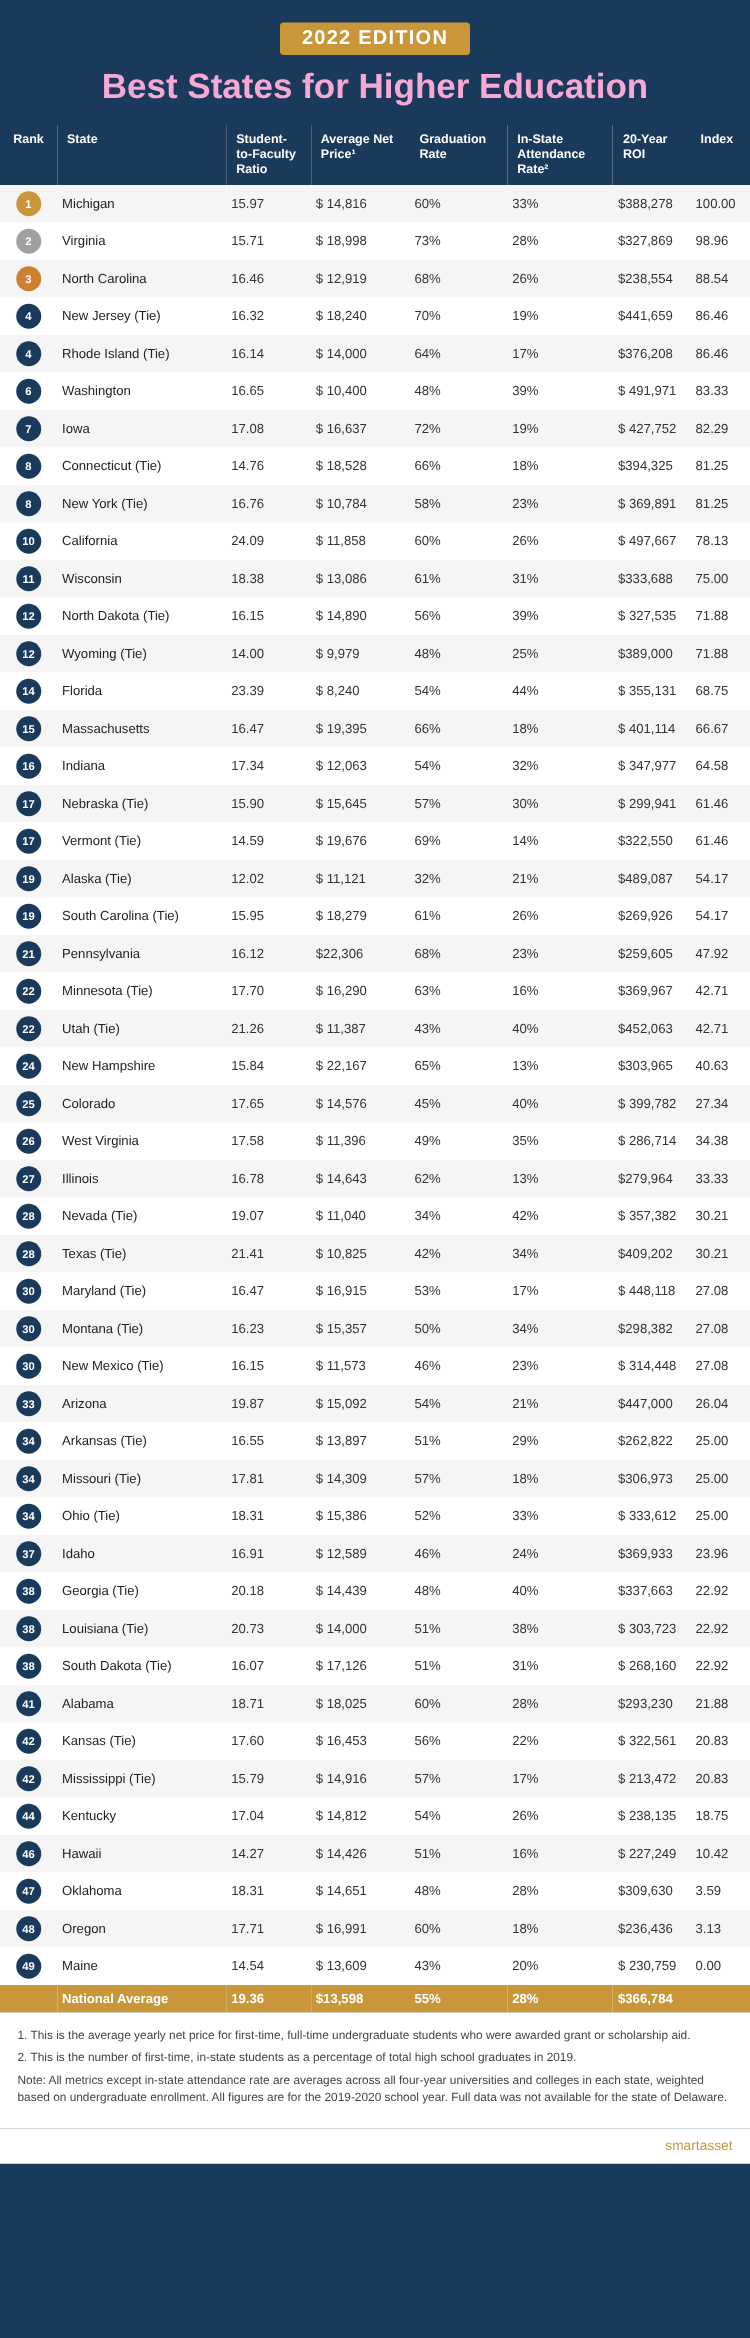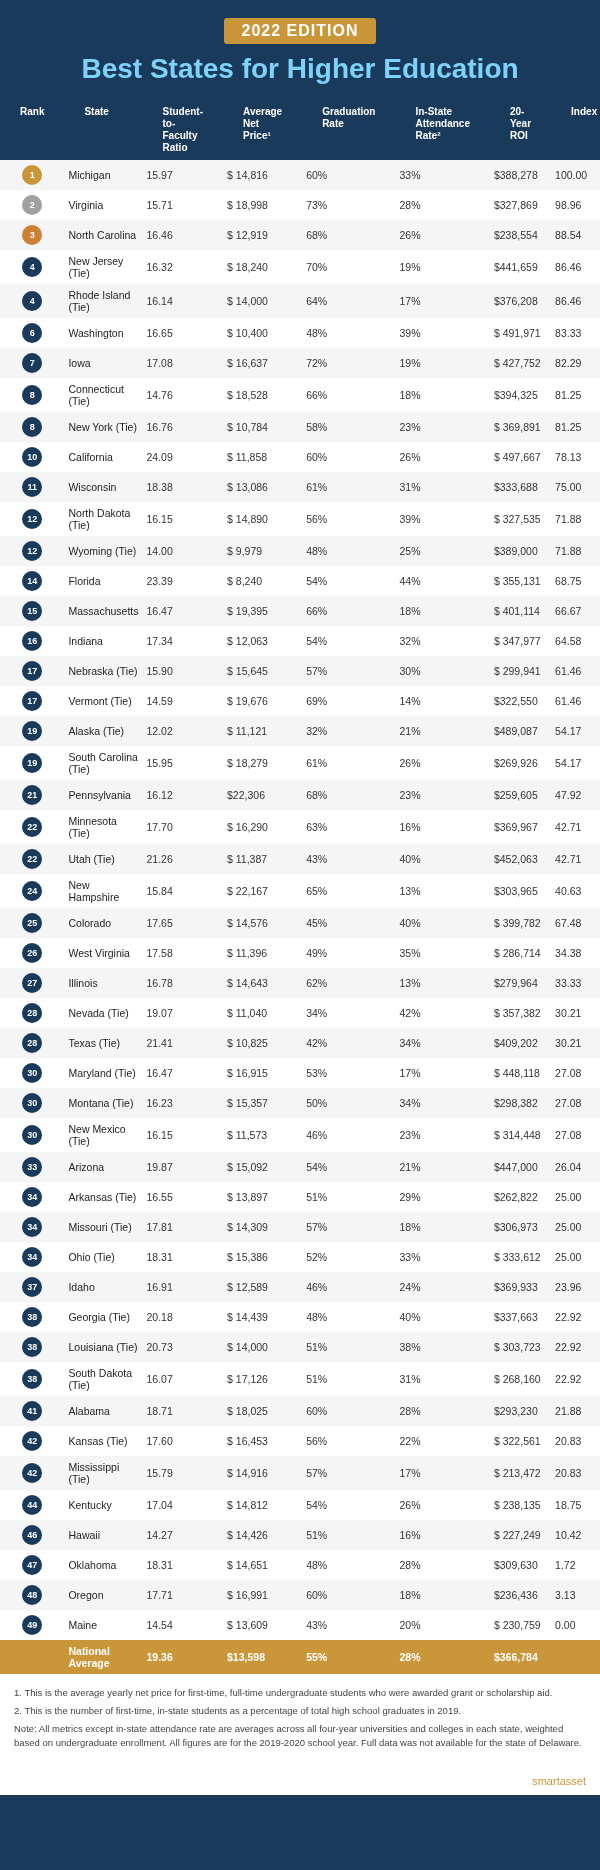--- a/index.html
+++ b/index.html
@@ -24,40 +24,40 @@
       background: #c9973a;
       color: white;
       font-size: 16px;
       font-weight: bold;
       padding: 4px 18px;
       border-radius: 3px;
       letter-spacing: 1px;
       margin-bottom: 8px;
     }
     .main-title {
-      color: #7dd3fc;
+      color: #f9a8d4;
       font-size: 28px;
       font-weight: bold;
       line-height: 1.2;
       margin-bottom: 4px;
     }
     .table-section {
       background: white;
       margin: 0;
       padding: 0;
     }
     table {
       width: 100%;
       border-collapse: collapse;
       font-size: 11px;
     }
     .col-header-row th {
       background: #1a3a5c;
       color: white;
-      padding: 6px 20px;
+      padding: 6px 8px;
       text-align: left;
       font-size: 10px;
       line-height: 1.2;
       vertical-align: top;
       border: none;
     }
     .col-header-row th:first-child {
       width: 32px;
       text-align: center;
     }
@@ -428,21 +428,21 @@
           <tr>
     <td class="rank-cell">
       <span class="rank-badge" style="background:#1a3a5c">25</span>
     </td>
     <td class="state-name">Colorado</td>
     <td>17.65</td>
     <td>$ 14,576</td>
     <td>45%</td>
     <td>40%</td>
     <td>$ 399,782</td>
-    <td>67.48</td>
+    <td>27.34</td>
   </tr>
           <tr>
     <td class="rank-cell">
       <span class="rank-badge" style="background:#1a3a5c">26</span>
     </td>
     <td class="state-name">West Virginia</td>
     <td>17.58</td>
     <td>$ 11,396</td>
     <td>49%</td>
     <td>35%</td>
@@ -680,21 +680,21 @@
           <tr>
     <td class="rank-cell">
       <span class="rank-badge" style="background:#1a3a5c">47</span>
     </td>
     <td class="state-name">Oklahoma</td>
     <td>18.31</td>
     <td>$ 14,651</td>
     <td>48%</td>
     <td>28%</td>
     <td>$309,630</td>
-    <td>1.72</td>
+    <td>3.59</td>
   </tr>
           <tr>
     <td class="rank-cell">
       <span class="rank-badge" style="background:#1a3a5c">48</span>
     </td>
     <td class="state-name">Oregon</td>
     <td>17.71</td>
     <td>$ 16,991</td>
     <td>60%</td>
     <td>18%</td>

